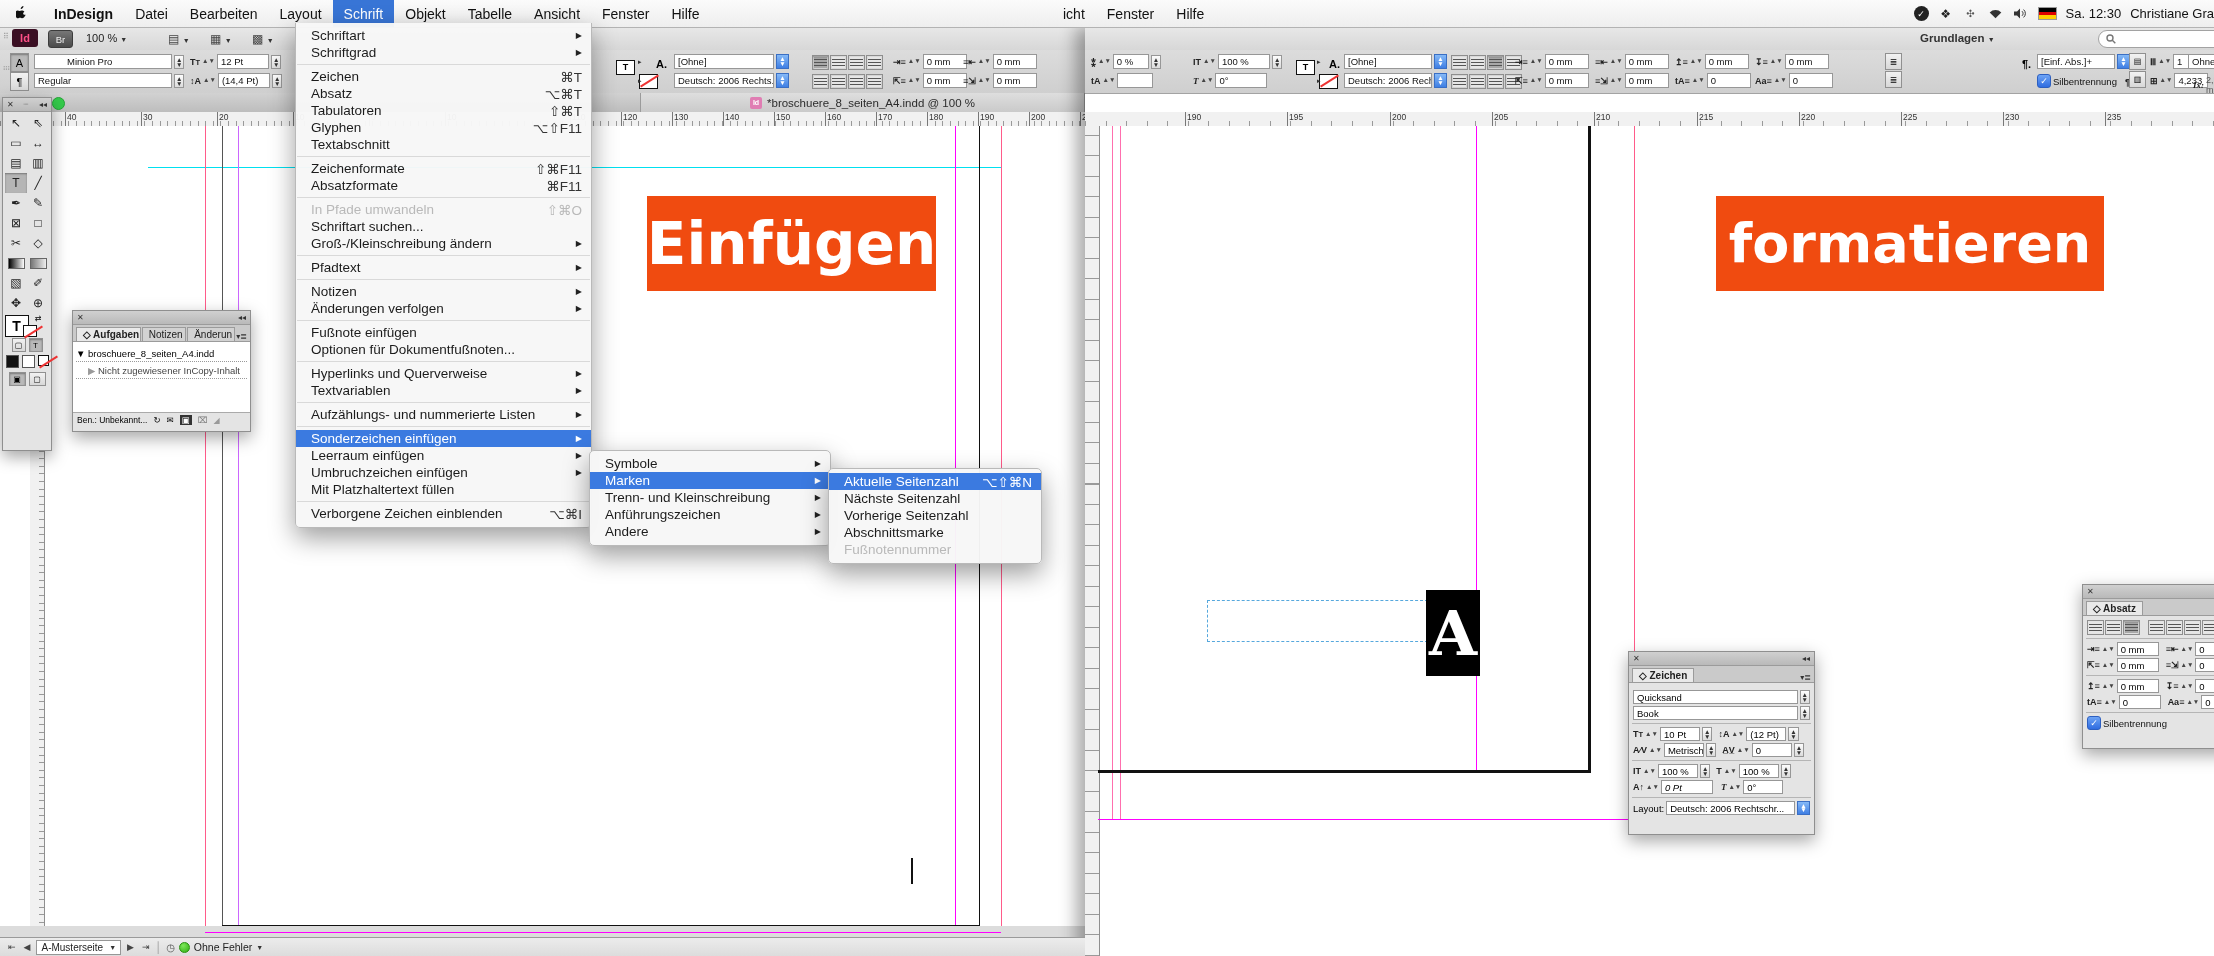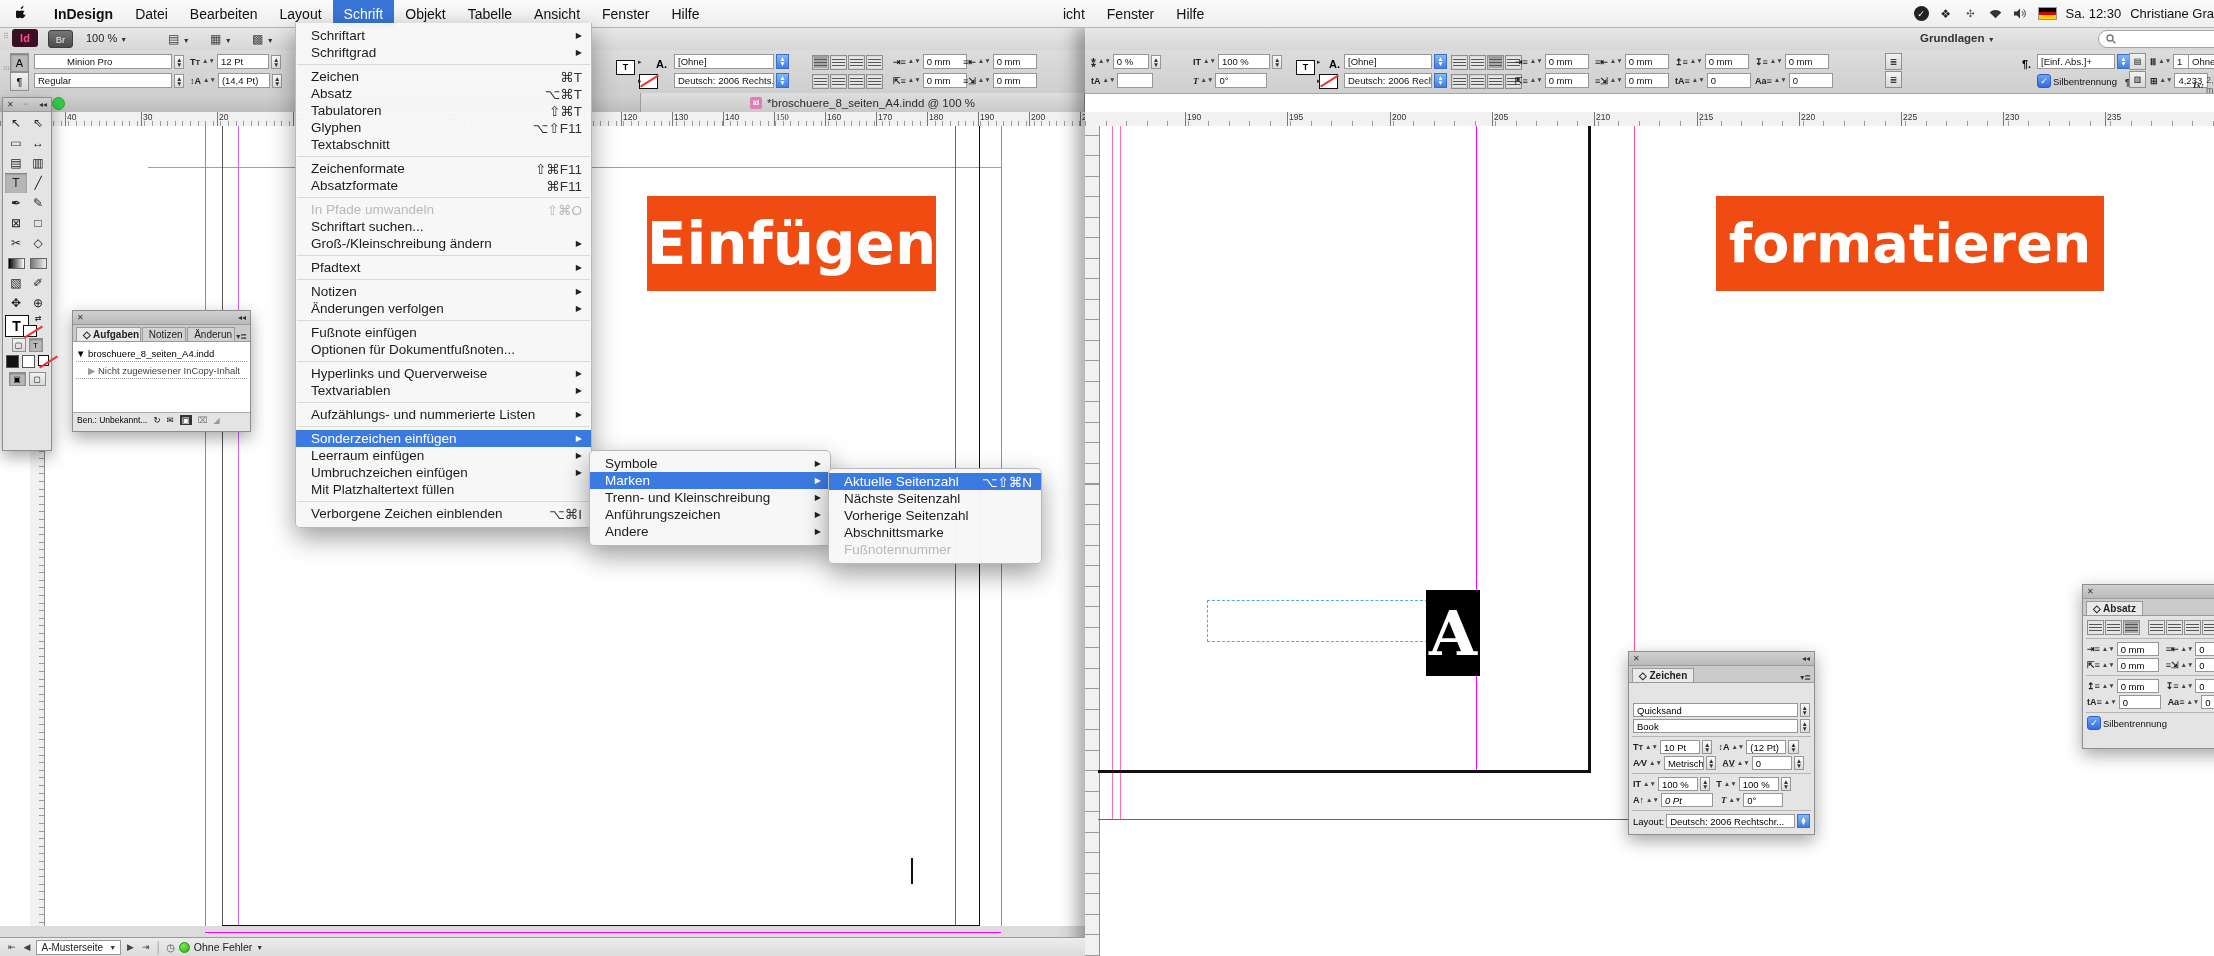--- a/index.html
+++ b/index.html
@@ -266,21 +266,21 @@
         <span class="rl" style="left: 447px;">10</span>
         <span style="position: absolute; left: 445px; top: 0px; width: 1px; height: 14px; background: rgb(119, 119, 119);"></span>
         <span class="rl" style="left: 572px;">110</span>
         <span style="position: absolute; left: 570px; top: 0px; width: 1px; height: 14px; background: rgb(119, 119, 119);"></span>
         <span class="rl" style="left: 623px;">120</span>
         <span style="position: absolute; left: 621px; top: 0px; width: 1px; height: 14px; background: rgb(119, 119, 119);"></span>
         <span class="rl" style="left: 674px;">130</span>
         <span style="position: absolute; left: 672px; top: 0px; width: 1px; height: 14px; background: rgb(119, 119, 119);"></span>
         <span class="rl" style="left: 725px;">140</span>
         <span style="position: absolute; left: 723px; top: 0px; width: 1px; height: 14px; background: rgb(119, 119, 119);"></span>
-        <span class="rl" style="left: 776px; font-family: Liberation Serif, serif;">150</span>
+        <span class="rl" style="left: 776px;">150</span>
         <span style="position: absolute; left: 774px; top: 0px; width: 1px; height: 14px; background: rgb(119, 119, 119);"></span>
         <span class="rl" style="left: 827px;">160</span>
         <span style="position: absolute; left: 825px; top: 0px; width: 1px; height: 14px; background: rgb(119, 119, 119);"></span>
         <span class="rl" style="left: 878px;">170</span>
         <span style="position: absolute; left: 876px; top: 0px; width: 1px; height: 14px; background: rgb(119, 119, 119);"></span>
         <span class="rl" style="left: 929px;">180</span>
         <span style="position: absolute; left: 927px; top: 0px; width: 1px; height: 14px; background: rgb(119, 119, 119);"></span>
         <span class="rl" style="left: 980px;">190</span>
         <span style="position: absolute; left: 978px; top: 0px; width: 1px; height: 14px; background: rgb(119, 119, 119);"></span>
         <span class="rl" style="left: 1031px;">200</span>
@@ -597,21 +597,21 @@
 
       <div class="panel" style="left:543px;top:525px;width:185px;height:182px;">
         <div class="ptitle">
             <span>✕</span>
             <span>◂◂</span>
           </div>
         <div class="ptabs">
           <span class="ptab act">◇ <span>Zeichen</span></span>
           <span class="pmenu">▾≣</span>
         </div>
-        <div class="prow" style="margin-top:19px;">
+        <div class="prow" style="margin-top:6px;">
             <span class="pfld">Quicksand</span>
             <span class="stp">
               <span>▲</span>
               <span>▼</span>
             </span>
           </div>
         <div class="prow">
             <span class="pfld">Book</span>
             <span class="stp">
               <span>▲</span>

